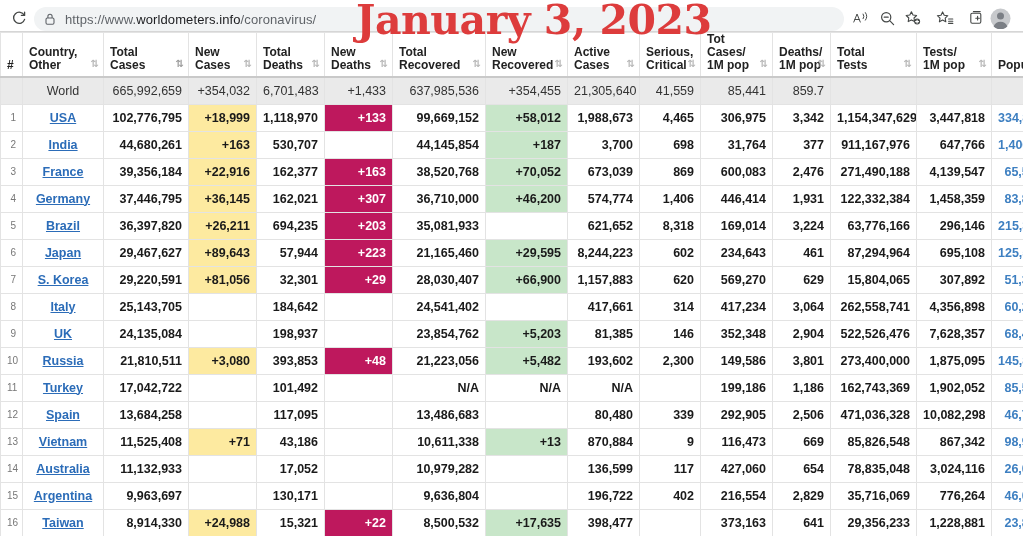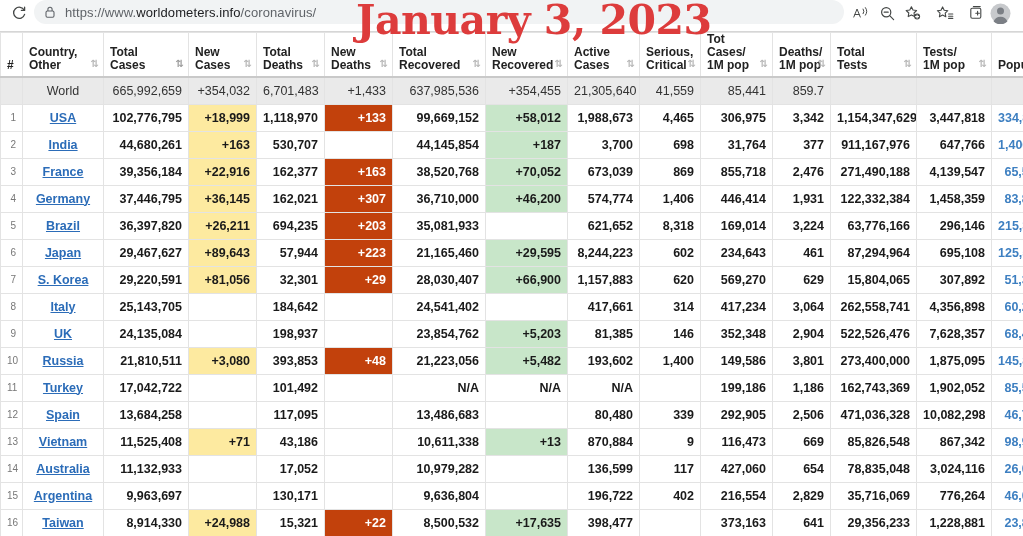--- a/index.html
+++ b/index.html
@@ -10,21 +10,21 @@
     font-family: "Liberation Sans", sans-serif;
   }
   #app { position: relative; width: 1023px; height: 536px; }
 
   
   .chrome {
     position: relative;
     height: 31px;
     background: #ffffff;
     display: flex;
-    align-items: flex-start;
+    align-items: flex-end;
     padding: 0 6px;
     z-index: 3;
   }
   .chrome-btn {
     width: 26px; height: 26px;
     display: flex; align-items: center; justify-content: center;
     color: #444746;
     flex: 0 0 auto;
     border-radius: 4px;
   }
@@ -134,21 +134,21 @@
     color: #2b6cb8;
     text-decoration: underline;
     font-weight: bold;
     font-size: 12.5px;
   }
   td.pop { color: #3d7fc1; text-align: right; font-weight: bold; }
   tr.world td.pop { color: #333; }
 
   td.hl-yellow { background: #fdeaa0; text-align: right; }
   td.hl-green  { background: #c8e6c9; }
-  td.hl-red    { background: #c2410c; color: #ffffff; margin-left: 7px; }
+  td.hl-red    { background: #be185d; color: #ffffff; margin-left: 7px; }
 
   
   .w-rank      { width: 22px; }
   .w-country   { width: 81px; }
   .w-tcases    { width: 85px; }
   .w-ncases    { width: 68px; }
   .w-tdeaths   { width: 68px; }
   .w-ndeaths   { width: 68px; }
   .w-trec      { width: 93px; }
   .w-nrec      { width: 82px; }
@@ -342,21 +342,21 @@
             <td class="c-rank">3</td>
             <td class="c-country"><a class="country" href="#">France</a></td>
             <td class="num">39,356,184</td>
             <td class="num hl-yellow">+22,916</td>
             <td class="num">162,377</td>
             <td class="num hl-red">+163</td>
             <td class="num">38,520,768</td>
             <td class="num hl-green">+70,052</td>
             <td class="num">673,039</td>
             <td class="num">869</td>
-            <td class="num">855,718</td>
+            <td class="num">600,083</td>
             <td class="num">2,476</td>
             <td class="num">271,490,188</td>
             <td class="num">4,139,547</td>
             <td class="num pop">65,584,518</td>
           </tr>
           <tr>
             <td class="c-rank">4</td>
             <td class="c-country"><a class="country" href="#">Germany</a></td>
             <td class="num">37,446,795</td>
             <td class="num hl-yellow">+36,145</td>
@@ -460,21 +460,21 @@
           <tr>
             <td class="c-rank">10</td>
             <td class="c-country"><a class="country" href="#">Russia</a></td>
             <td class="num">21,810,511</td>
             <td class="num hl-yellow">+3,080</td>
             <td class="num">393,853</td>
             <td class="num hl-red">+48</td>
             <td class="num">21,223,056</td>
             <td class="num hl-green">+5,482</td>
             <td class="num">193,602</td>
-            <td class="num">1,400</td>
+            <td class="num">2,300</td>
             <td class="num">149,586</td>
             <td class="num">3,801</td>
             <td class="num">273,400,000</td>
             <td class="num">1,875,095</td>
             <td class="num pop">145,805,947</td>
           </tr>
           <tr>
             <td class="c-rank">11</td>
             <td class="c-country"><a class="country" href="#">Turkey</a></td>
             <td class="num">17,042,722</td>

